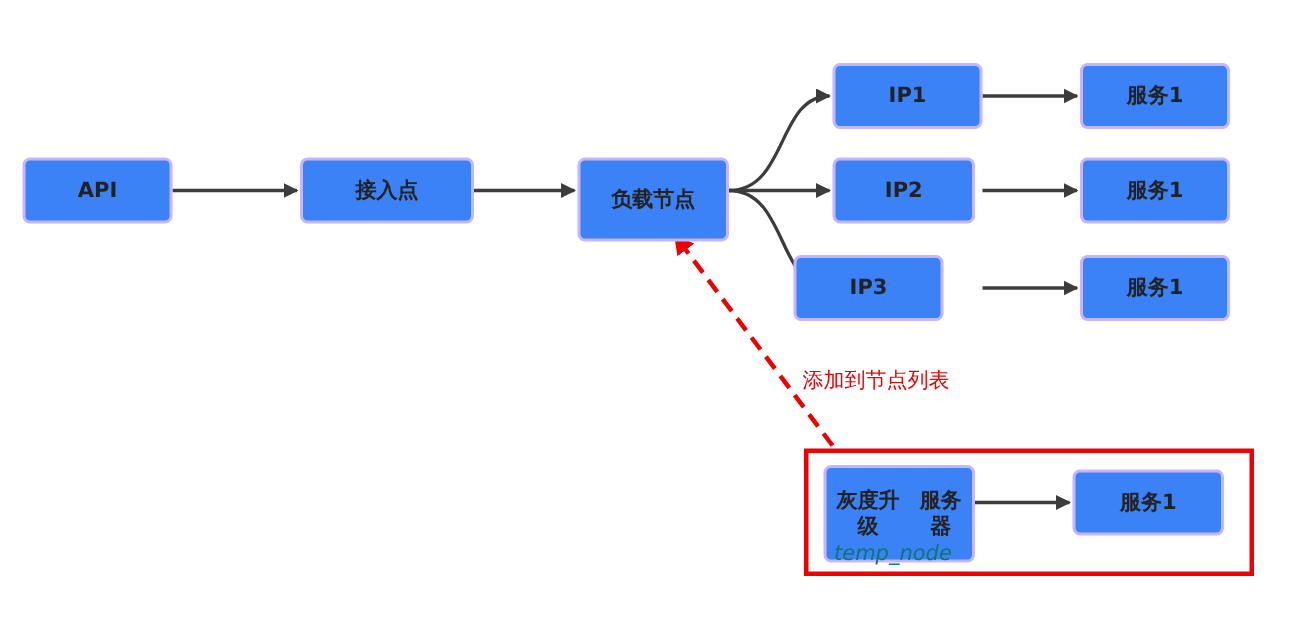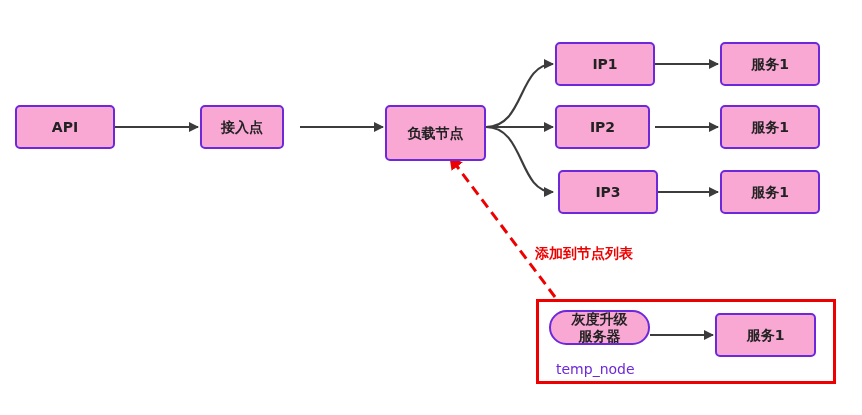--- a/index.html
+++ b/index.html
@@ -1,20 +1,20 @@
 <!DOCTYPE html>
 <html><head>
 <meta charset="utf-8">
 <style>
   html, body { margin: 0; padding: 0; background: #ffffff; }
   body { width: 862px; height: 415px; position: relative; overflow: hidden;
          font-family: "DejaVu Sans", "Liberation Sans", sans-serif; }
   #canvas { position: absolute; left: 0; top: 0; }
-  .node { position: absolute; box-sizing: border-box; border: 2px solid #6d28d9;
-          border-radius: 5px; background: #f9a8d4; display: flex; align-items: center;
+  .node { position: absolute; box-sizing: border-box; border: 2px solid #c4b5fd;
+          border-radius: 5px; background: #3b82f6; display: flex; align-items: center;
           justify-content: center; text-align: center; font-size: 14px; color: #222;
           line-height: 17px; }
   .node.bold { font-weight: bold; }
   .label { position: absolute; font-size: 14px; white-space: nowrap; }
   .red-frame { position: absolute; box-sizing: border-box; border: 3px solid #ee0000; }
 </style>
 </head>
 <body>
 
 <svg id="canvas" width="862" height="415">
@@ -39,31 +39,31 @@
   <line x1="655" y1="192" x2="718" y2="192" stroke="#3c3c3c" stroke-width="2.2" marker-end="url(#arr)"></line>
 
   <line x1="650" y1="335" x2="713" y2="335" stroke="#3c3c3c" stroke-width="2.2" marker-end="url(#arr)"></line>
 
   <line x1="555" y1="297" x2="450" y2="157" stroke="#ee0000" stroke-width="3" stroke-dasharray="10,6" marker-end="url(#arrRed)"></line>
 </svg>
 
 <div class="red-frame" style="left:536px; top:299px; width:300px; height:85px;"></div>
 
 <div class="node bold" style="left:15px; top:105px; width:100px; height:44px;text-align:center;">API</div>
-<div class="node bold" style="left:200px; top:105px; width:84px; height:44px;">接入点</div>
+<div class="node bold" style="left:200px; top:105px; width:116px; height:44px;">接入点</div>
 <div class="node bold" style="left:385px; top:105px; width:101px; height:56px;">负载节点</div>
 
 <div class="node bold" style="left:555px; top:42px; width:100px; height:44px;">IP1</div>
 <div class="node bold" style="left:555px; top:105px; width:95px; height:44px;">IP2</div>
-<div class="node bold" style="left:558px; top:170px; width:100px; height:44px;">IP3</div>
+<div class="node bold" style="left:529px; top:170px; width:100px; height:44px;">IP3</div>
 
 <div class="node bold" style="left:720px; top:42px; width:100px; height:44px;">服务1</div>
 <div class="node bold" style="left:720px; top:105px; width:100px; height:44px;">服务1</div>
 <div class="node bold" style="left:720px; top:170px; width:100px; height:44px;">服务1</div>
 
-<div class="node bold" style="left:549px; top:310px; width:101px; height:35px; flex-direction:column;border-radius:19px;">
+<div class="node bold" style="left:549px; top:310px; width:101px; height:65px; flex-direction:row;">
   <span>灰度升级</span>
   <span>服务器</span>
 </div>
 <div class="node bold" style="left:715px; top:313px; width:101px; height:44px;">服务1</div>
 
-<div class="label" style="left:535px; top:245px; color:#ee0000;font-weight:bold;">添加到节点列表</div>
-<div class="label" style="left:556px; top:361px; color:#6d28d9;">temp_node</div>
+<div class="label" style="left:535px; top:245px; color:#ee0000;">添加到节点列表</div>
+<div class="label" style="left:556px; top:361px; color:#0f766e;font-style:italic;">temp_node</div>
 
 </body></html>

